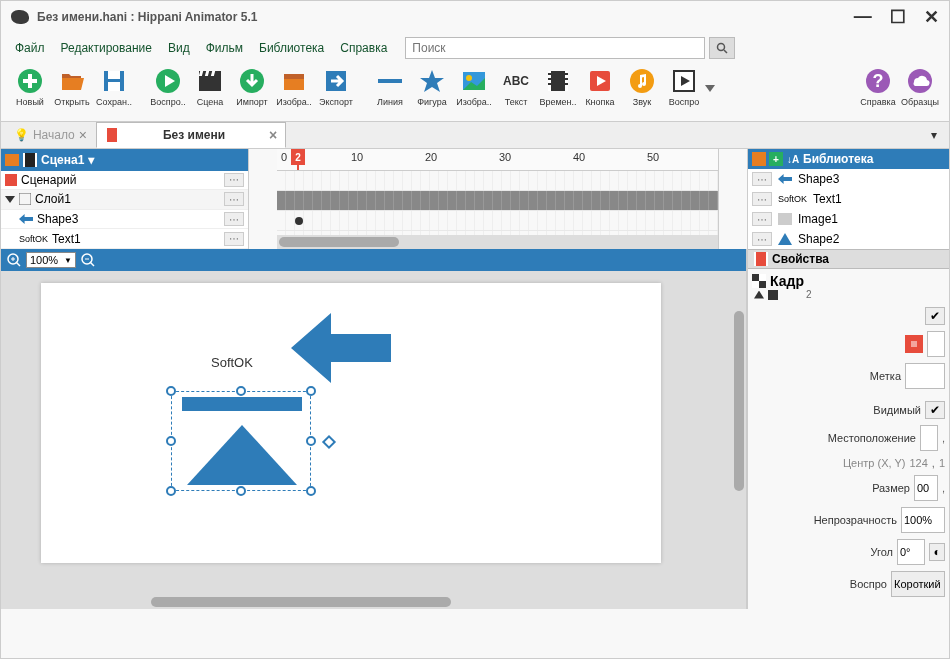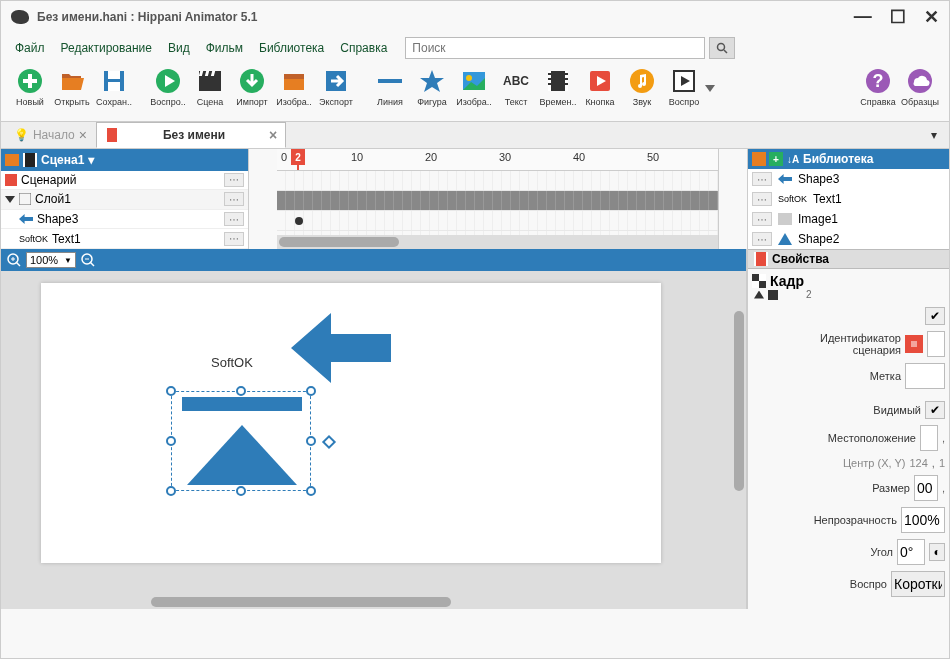--- a/index.html
+++ b/index.html
@@ -92,21 +92,21 @@
 .hscroll .thumb { height: 10px; width: 300px; background: #aaa; margin: 2px 0 0 150px; border-radius: 5px; cursor: pointer; }
 .vscroll { width: 14px; background: #ddd; }
 .vscroll .thumb { width: 10px; height: 180px; background: #aaa; margin: 40px 0 0 2px; border-radius: 5px; cursor: pointer; }
 .propheader { background: #ddd; border-top: 1px solid #bbb; border-bottom: 1px solid #bbb; height: 20px; display: flex; align-items: center; padding: 0 6px; font-size: 12px; font-weight: bold; gap: 4px; }
 .propsection { padding: 4px; }
 .propsection .ptitle { font-size: 14px; font-weight: bold; display: flex; align-items: center; gap: 4px; }
 .propsection .psub { font-size: 10px; color: #666; margin-left: 24px; }
 .proprow { display: flex; align-items: center; justify-content: flex-end; padding: 3px 4px; gap: 4px; font-size: 11px; }
 .proprow .plabel { text-align: right; color: #333; }
 .proprow .plabel.gray { color: #888; }
-.proprow input[type=text] { width: 32px; height: 18px; border: 1px solid #bbb; font-size: 14px; padding: 12px 2px; }
+.proprow input[type=text] { width: 32px; height: 18px; border: 1px solid #bbb; font-size: 11px; padding: 12px 2px; }
 .proprow .chk { width: 20px; height: 18px; background: #eee; border: 1px solid #bbb; display: flex; align-items: center; justify-content: center; font-size: 12px; cursor: pointer; }
 .proprow .redicon { width: 18px; height: 18px; background: #e74c3c; display: flex; align-items: center; justify-content: center; }
 .comma { font-size:11px; color:#666; }
 
 
 svg { display: block; }
 </style>
 </head>
 <body>
 
@@ -506,21 +506,20 @@
           <svg width="10" height="10">
               <rect width="10" height="10" fill="#333"></rect>
             </svg>
           <span class="psub">2</span>
         </div>
       </div>
       <div class="proprow">
           <div class="chk">✔</div>
         </div>
       <div class="proprow">
-          <span class="plabel" style="max-width:110px;">Идентификатор сценария</span>
           <div class="redicon">
             <svg width="12" height="12">
               <rect width="12" height="12" fill="#e74c3c"></rect>
               <line x1="3" y1="4" x2="9" y2="4" stroke="#fff"></line>
               <line x1="3" y1="6" x2="9" y2="6" stroke="#fff"></line>
               <line x1="3" y1="8" x2="9" y2="8" stroke="#fff"></line>
             </svg>
           </div>
           <input type="text" style="width: 18px;">
         </div>

